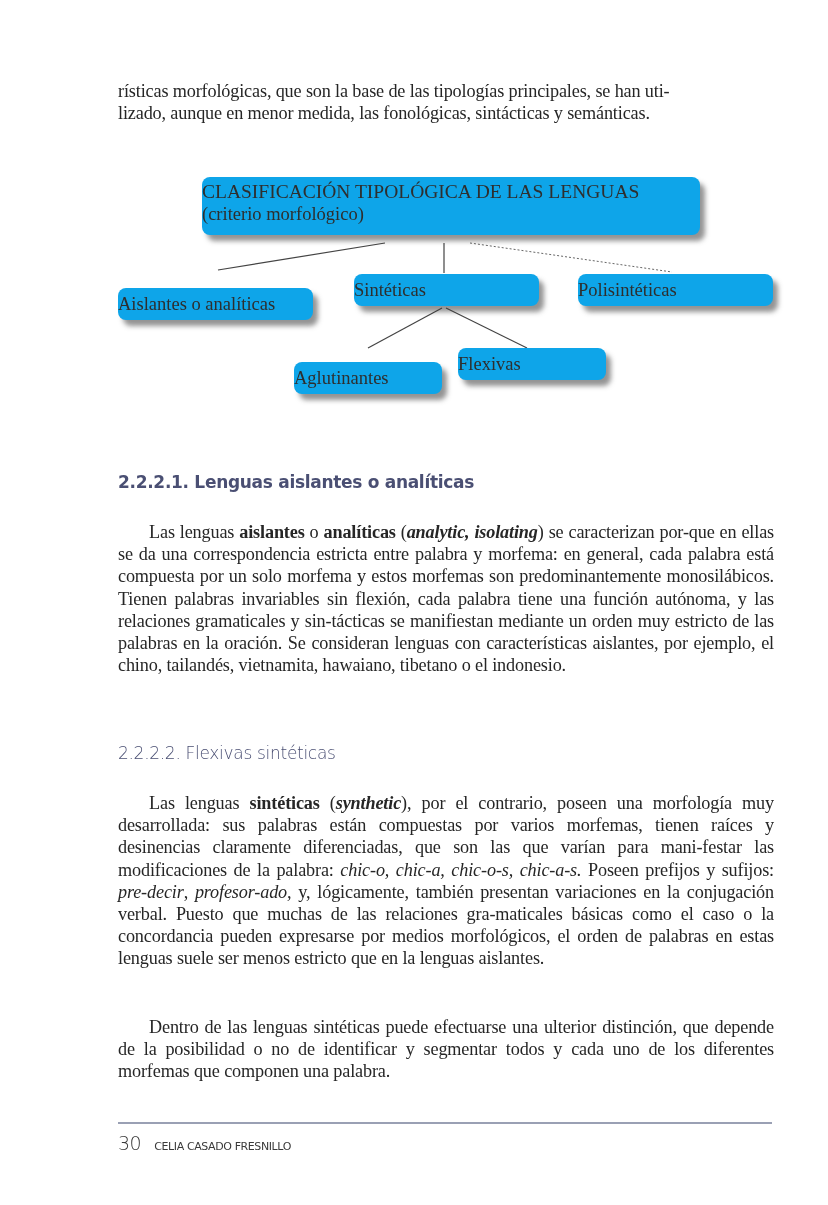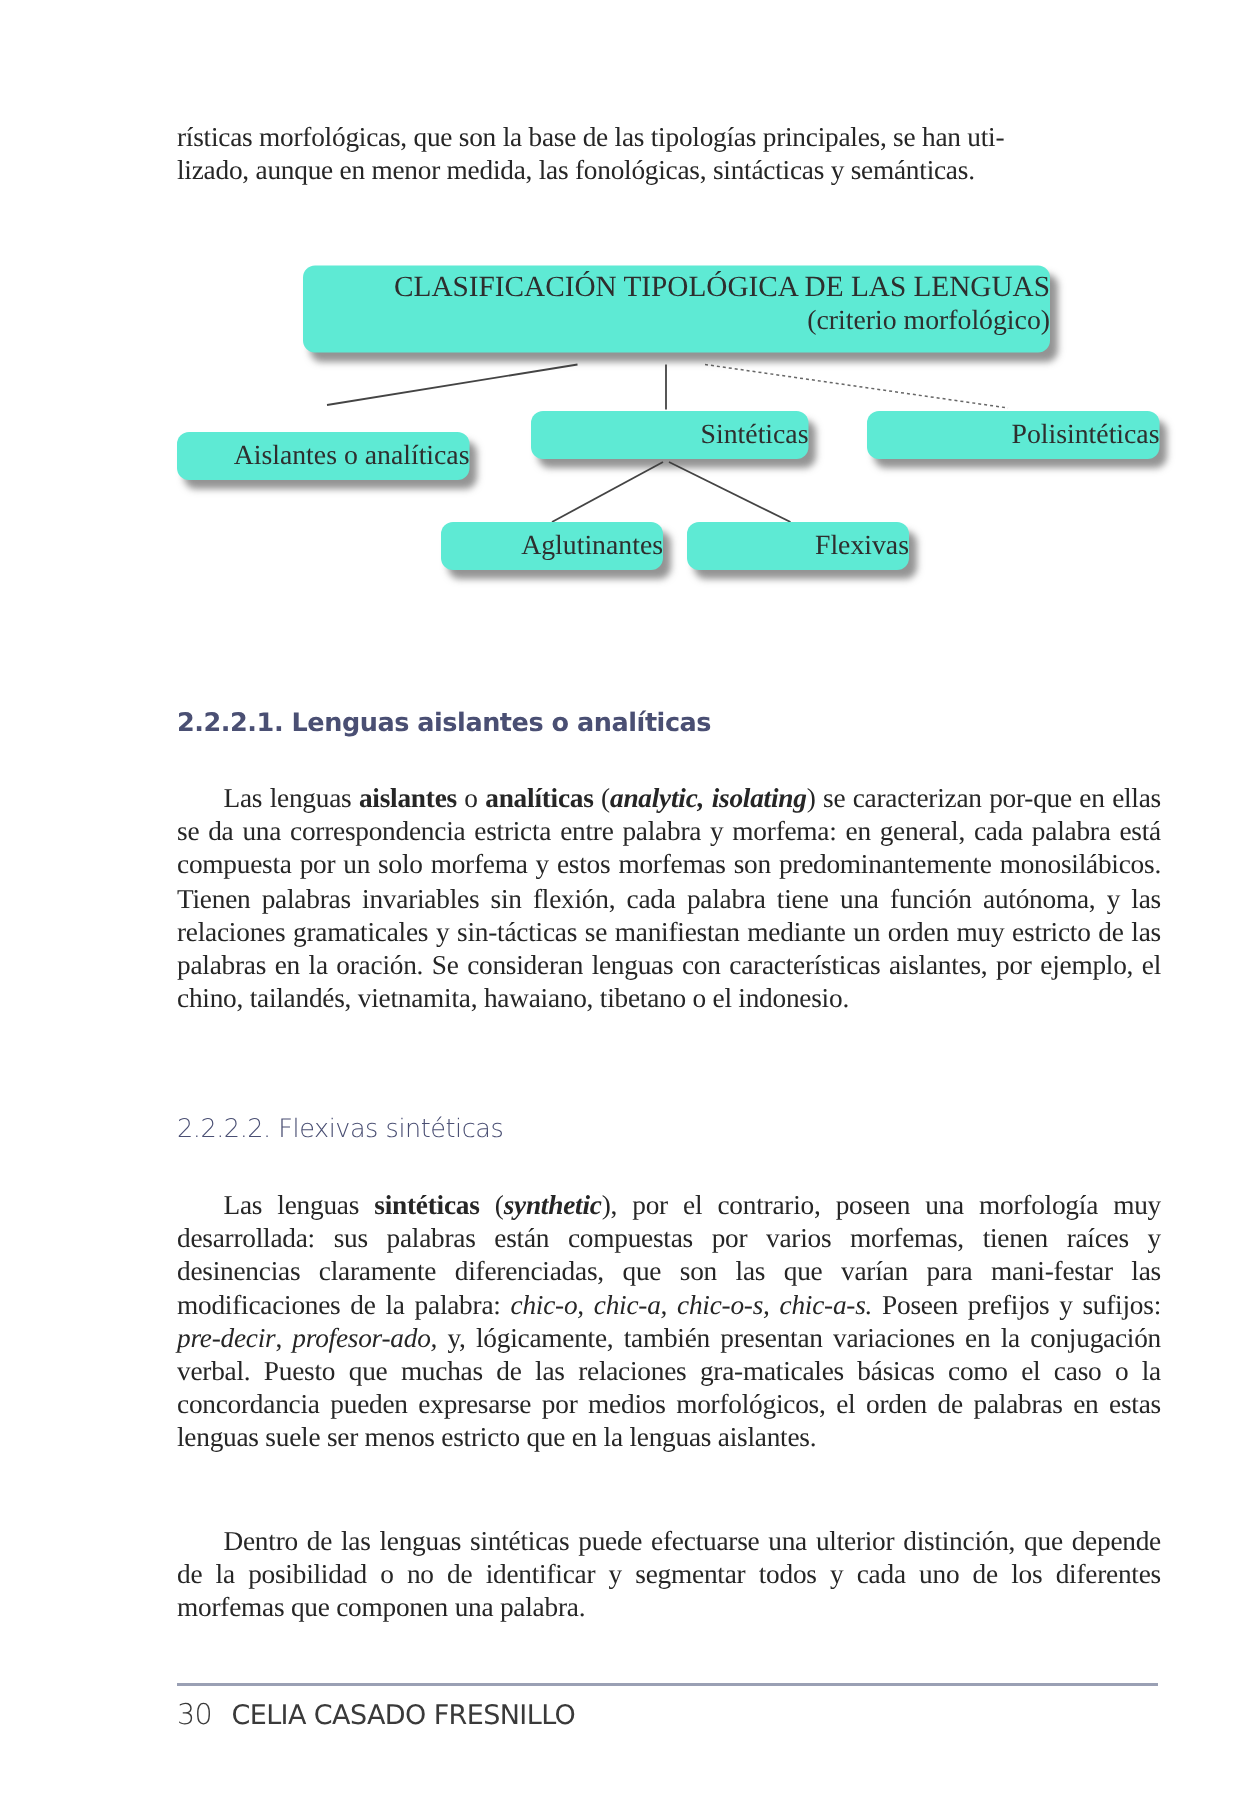--- a/index.html
+++ b/index.html
@@ -13,38 +13,38 @@
       font-size: 18.2px; line-height: 22.2px; text-align: justify; margin: 0;
       color: #262626; letter-spacing: -0.15px;
     }
     .para .ind { display: inline-block; width: 31px; }
     .heading {
       position: absolute; left: 118px; margin: 0;
       font-family: "DejaVu Sans", sans-serif; font-weight: 300;
       font-size: 17px; color: #4a4f73; letter-spacing: -0.3px;
     }
     .box {
-      position: absolute; background: #5eead4; border-radius: 8px;
+      position: absolute; background: #0ea5e9; border-radius: 8px;
       box-shadow: 5px 6px 5px rgba(60,60,60,0.55);
-      text-align: right; color: #2e2e2e;
+      text-align: left; color: #2e2e2e;
       font-family: "Liberation Serif", serif;
     }
     .box .t1 { font-size: 19.5px; line-height: 22px; display: block; }
     .box .t2 { font-size: 18.5px; line-height: 22px; display: block; }
     svg.lines { position: absolute; left: 0; top: 0; }
     .footer-rule {
       position: absolute; left: 118px; top: 1122px; width: 654px; height: 2px;
       background: #9aa0b4;
     }
     .footer {
       position: absolute; left: 118px; top: 1132px;
       font-family: "DejaVu Sans", sans-serif; color: #3a3a3a;
     }
     .footer .num { font-size: 19px; font-weight: 300; margin-right: 8px; letter-spacing: -0.5px; margin-top: 28px; }
-    .footer .author { font-size: 18px; letter-spacing: -0.4px; }
+    .footer .author { font-size: 11px; letter-spacing: -0.4px; }
     b { font-weight: bold; }
     i { font-style: italic; }
   </style>
 </head>
 <body>
 
 <div class="page">
 
   <p class="para" style="top:80px; text-align:left;">
     <span>rísticas morfológicas, que son la base de las tipologías principales, se han uti-</span><br>
@@ -68,21 +68,21 @@
     <div class="box" style="left:118px; top:288px; width:195px; height:32px; line-height:32px;">
       <span class="t2" style="line-height:32px;">Aislantes o analíticas</span>
     </div>
     <div class="box" style="left:354px; top:274px; width:185px; height:32px;">
       <span class="t2" style="line-height:32px;">Sintéticas</span>
     </div>
     <div class="box" style="left:578px; top:274px; width:195px; height:32px;">
       <span class="t2" style="line-height:32px;">Polisintéticas</span>
     </div>
 
-    <div class="box" style="left:294px; top:348px; width:148px; height:32px;">
+    <div class="box" style="left:294px; top:362px; width:148px; height:32px;">
       <span class="t2" style="line-height:32px;">Aglutinantes</span>
     </div>
     <div class="box" style="left:458px; top:348px; width:148px; height:32px;">
       <span class="t2" style="line-height:32px;">Flexivas</span>
     </div>
   </div>
 
   <h3 class="heading" style="top:472px;font-weight:bold;">2.2.2.1. Lenguas aislantes o analíticas</h3>
 
   <p class="para" style="top:521px;"><span class="ind"></span><span>Las lenguas </span><b>aislantes</b><span> o </span><b>analíticas</b><span> (</span><b><i>analytic, isolating</i></b><span>) se caracterizan por-que en ellas se da una correspondencia estricta entre palabra y morfema: en general, cada palabra está compuesta por un solo morfema y estos morfemas son predominantemente monosilábicos. Tienen palabras invariables sin flexión, cada palabra tiene una función autónoma, y las relaciones gramaticales y sin-tácticas se manifiestan mediante un orden muy estricto de las palabras en la oración. Se consideran lenguas con características aislantes, por ejemplo, el chino, tailandés, vietnamita, hawaiano, tibetano o el indonesio.</span></p>

